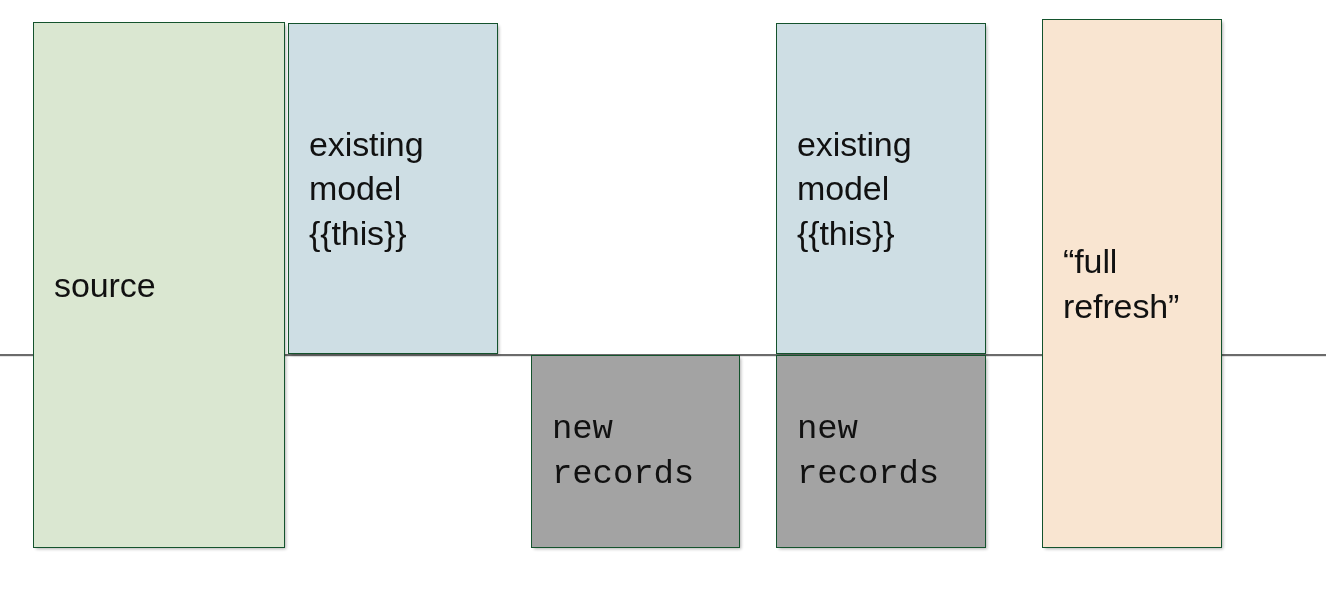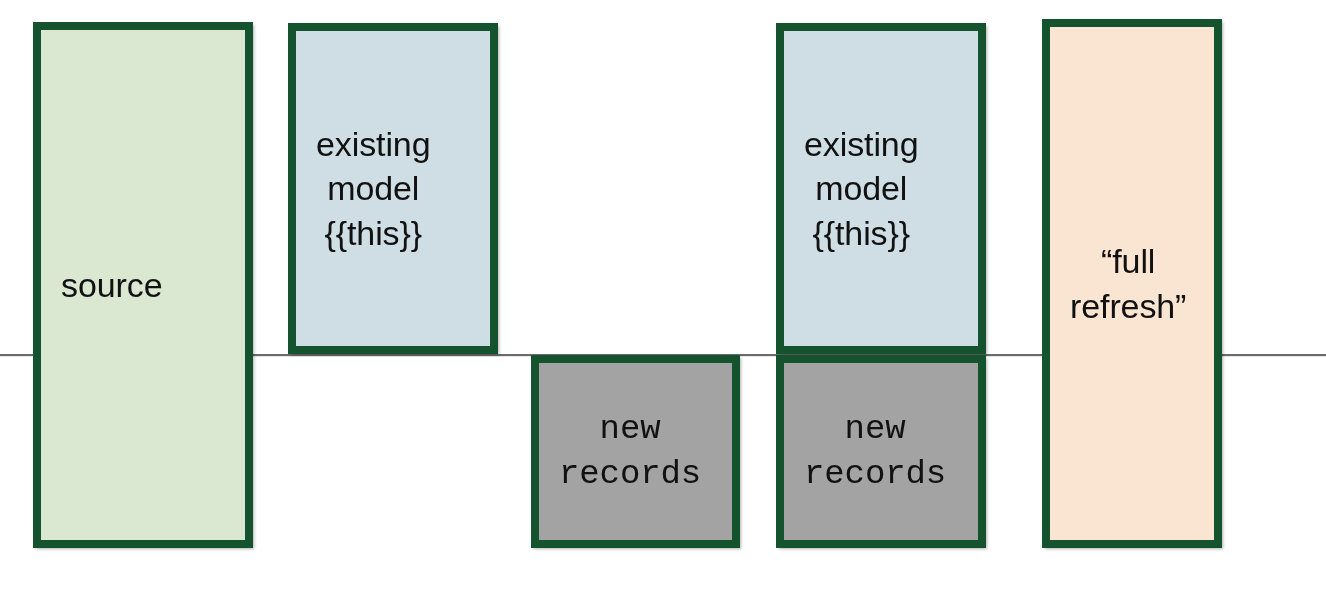--- a/index.html
+++ b/index.html
@@ -22,26 +22,25 @@
     position: absolute;
     left: 0;
     width: 1326px;
     height: 0;
     border-top: 2px solid #6b6b6b;
     box-shadow: 0 1px 0 0 rgba(0,0,0,0.10);
   }
   .box {
     position: absolute;
     box-sizing: border-box;
-    border: 8px solid #14532d;
+    border: 1px solid #14532d;
     box-shadow: 2px 2px 3px -1px rgba(0,0,0,0.30);
     display: flex;
     align-items: center;
     justify-content: flex-start;
-    text-align: center;
   }
   .box-label {
     font-size: 34px;
     line-height: 1.30;
     color: #111111;
     padding-left: 20px;
     padding-right: 8px;
     white-space: pre-line;
     letter-spacing: -0.1px;
   }
@@ -51,21 +50,21 @@
   .box.orange { background: #f9e5d1; }
 </style>
 </head>
 <body>
 
 <div id="canvas">
 
   <div class="axis-line" style="top: 354px; border-top-color: rgb(107, 107, 107); width: 1326px; left: 0px;"></div>
 
   <div id="boxes-layer">
-      <div class="box green" style="left: 33px; top: 22px; width: 220px; height: 526px;">
+      <div class="box green" style="left: 33px; top: 22px; width: 252px; height: 526px;">
         <div class="box-label">source</div>
       </div>
       <div class="box blue" style="left: 288px; top: 23px; width: 210px; height: 331px;">
         <div class="box-label">existing
 model
 {{this}}</div>
       </div>
       <div class="box red" style="left: 531px; top: 355px; width: 209px; height: 193px;">
         <div class="box-label">new
 records</div>

